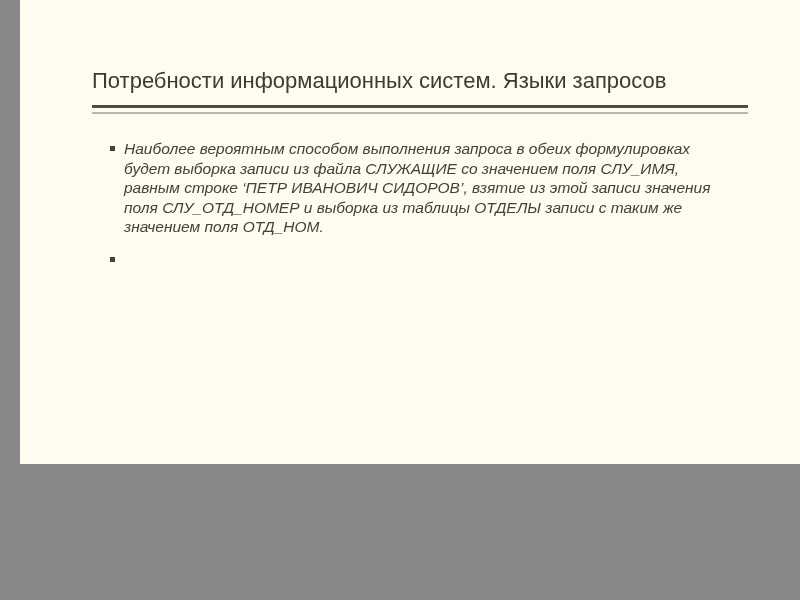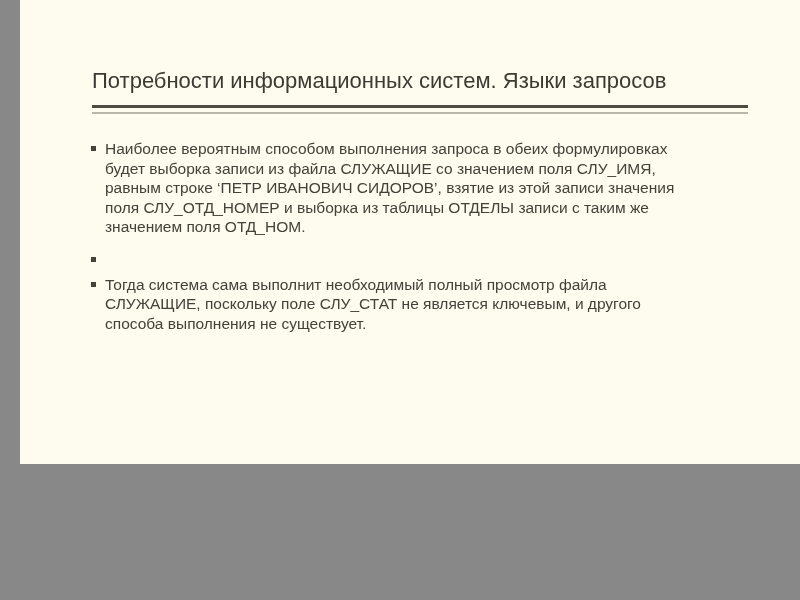--- a/index.html
+++ b/index.html
@@ -37,24 +37,25 @@
     height: 3px;
     background: var(--rule-dark, #4F4B43);
   }
   .rule-light {
     top: 112px;
     height: 2px;
     background: var(--rule-light, #B9B6AA);
   }
   .content {
     position: absolute;
-    left: 71px;
+    left: 90px;
     top: 139px;
     width: 690px;
     color: var(--text, #45413A);
+    font-style: italic;
   }
   .bullet-item {
     display: flex;
     align-items: flex-start;
     margin-bottom: 13px;
   }
   .bullet-marker {
     flex: 0 0 auto;
     width: 5px;
     height: 5px;
@@ -113,23 +114,17 @@
 равным строке ‘ПЕТР ИВАНОВИЧ СИДОРОВ’, взятие из этой записи значения
 поля СЛУ_ОТД_НОМЕР и выборка из таблицы ОТДЕЛЫ записи с таким же
 значением поля ОТД_НОМ.</span>
     </div>
 
 
     <div class="bullet-item">
       <span class="bullet-marker"></span>
     </div>
 
-    <div class="bullet-item">
-      <span class="bullet-marker"></span>
-      <span class="bullet-text">Тогда система сама выполнит необходимый полный просмотр файла
-СЛУЖАЩИЕ, поскольку поле СЛУ_СТАТ не является ключевым, и другого
-способа выполнения не существует.</span>
-    </div>
 
   </div>
 
 
 </div>
 
 </body></html>

